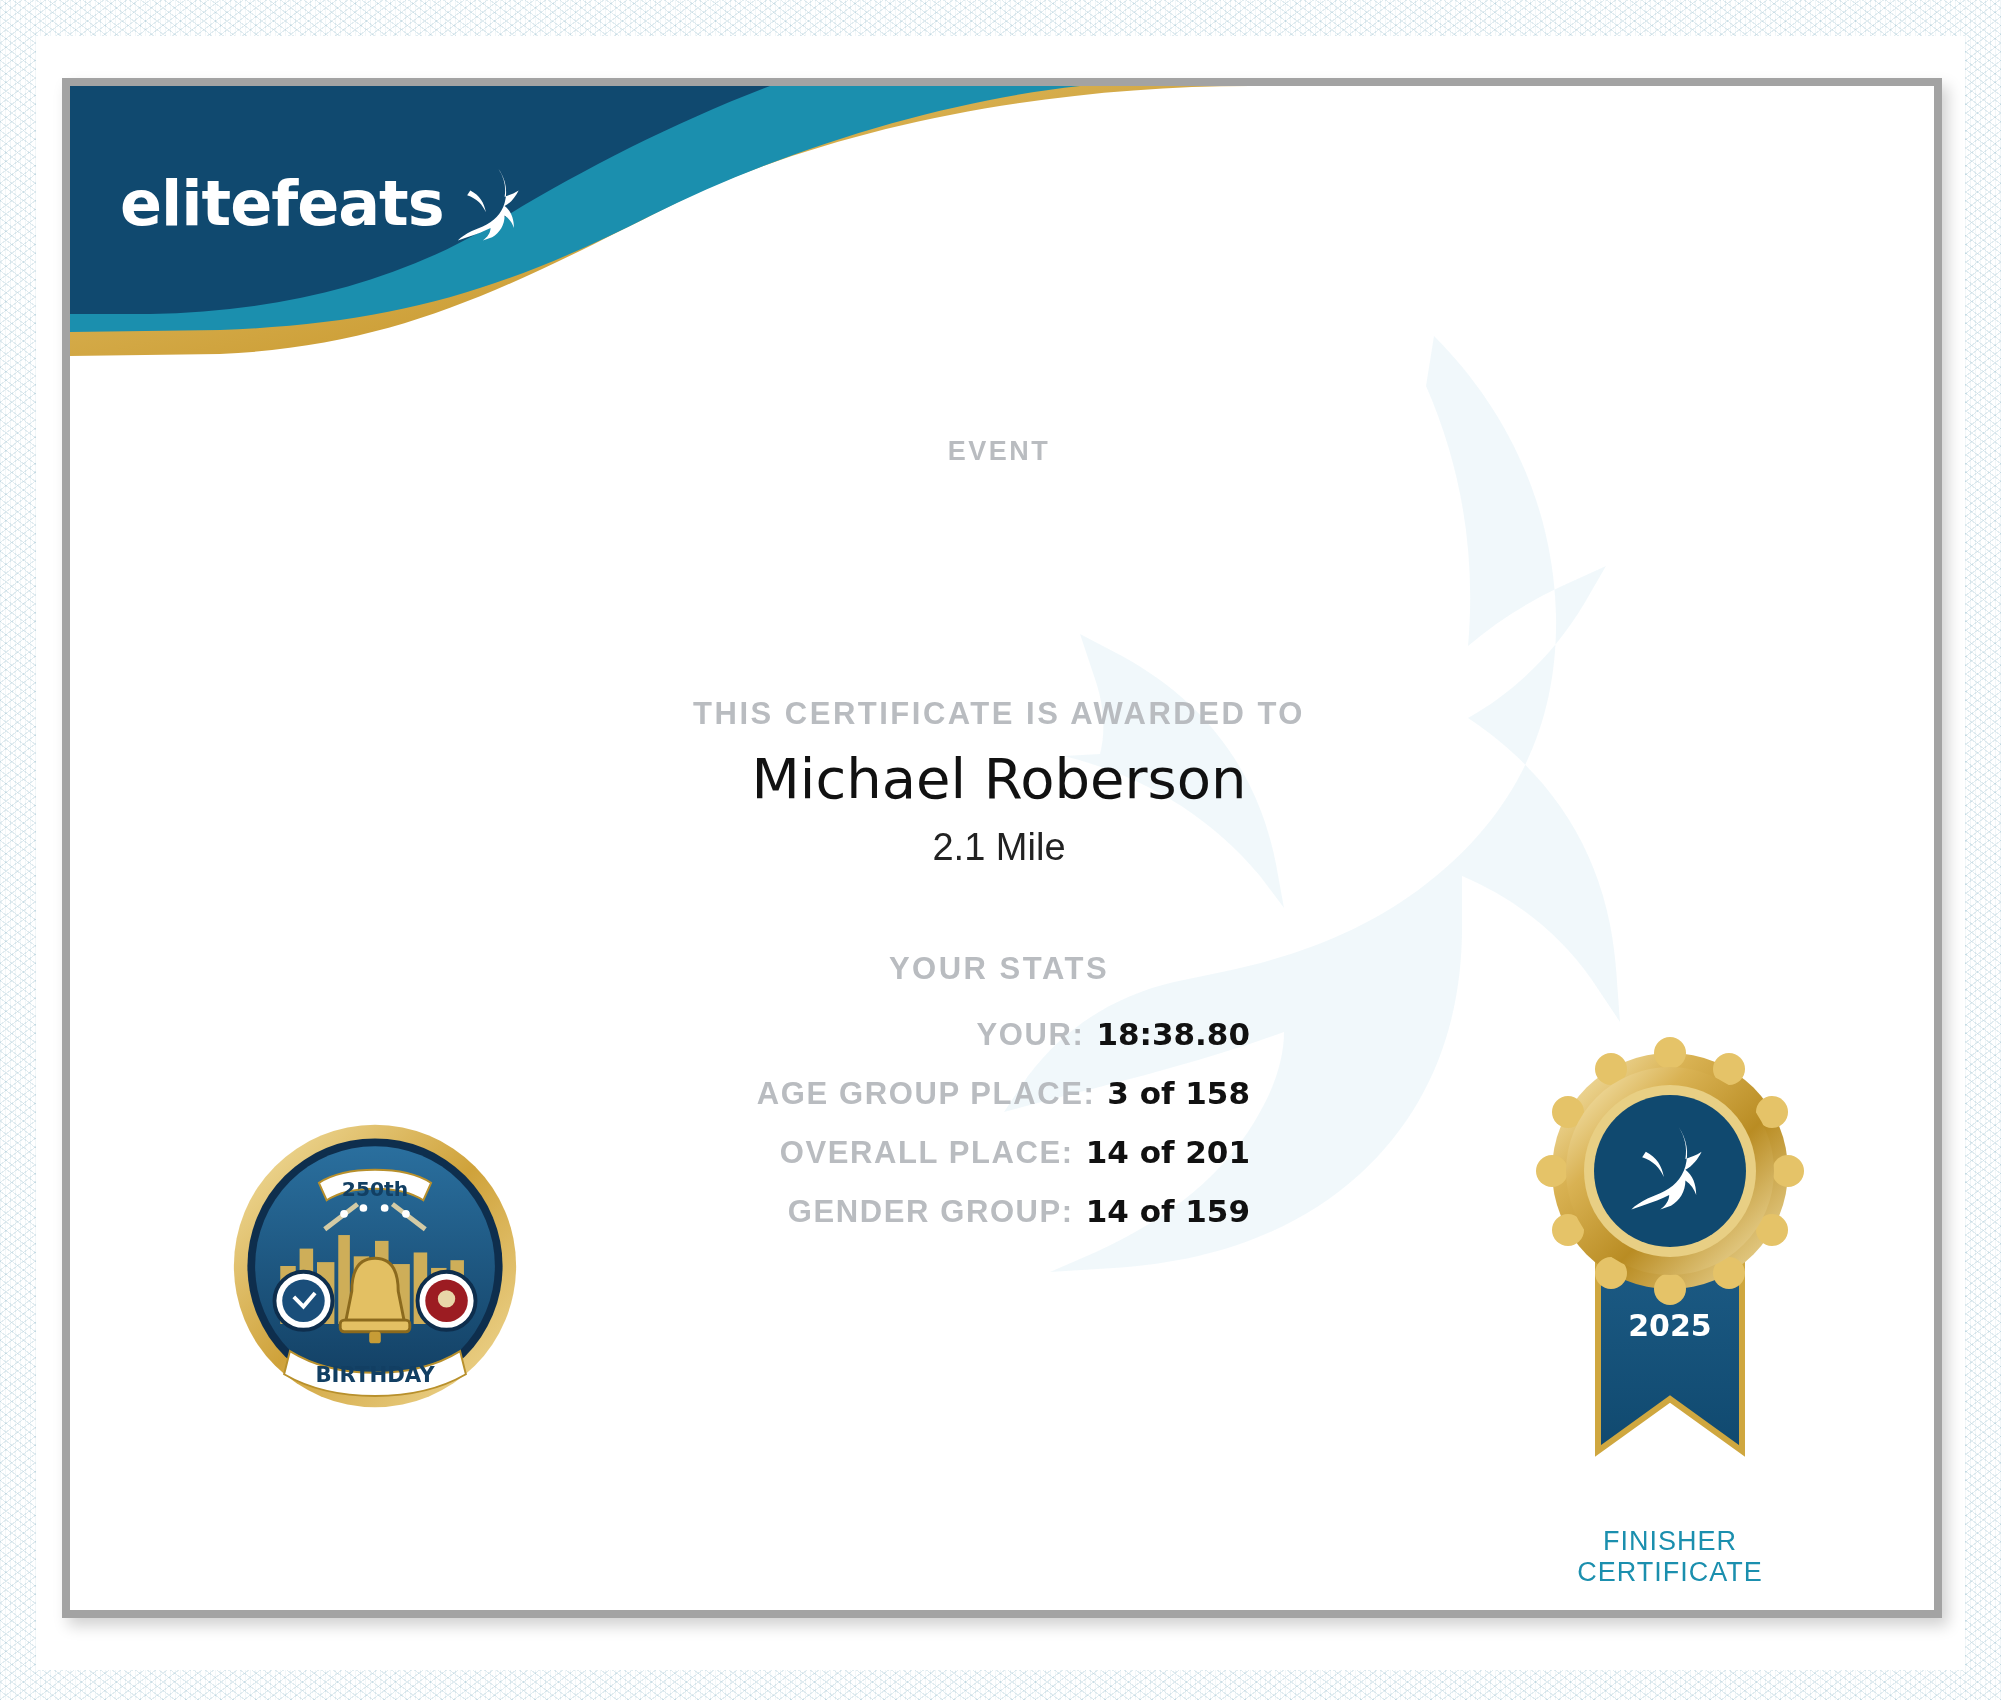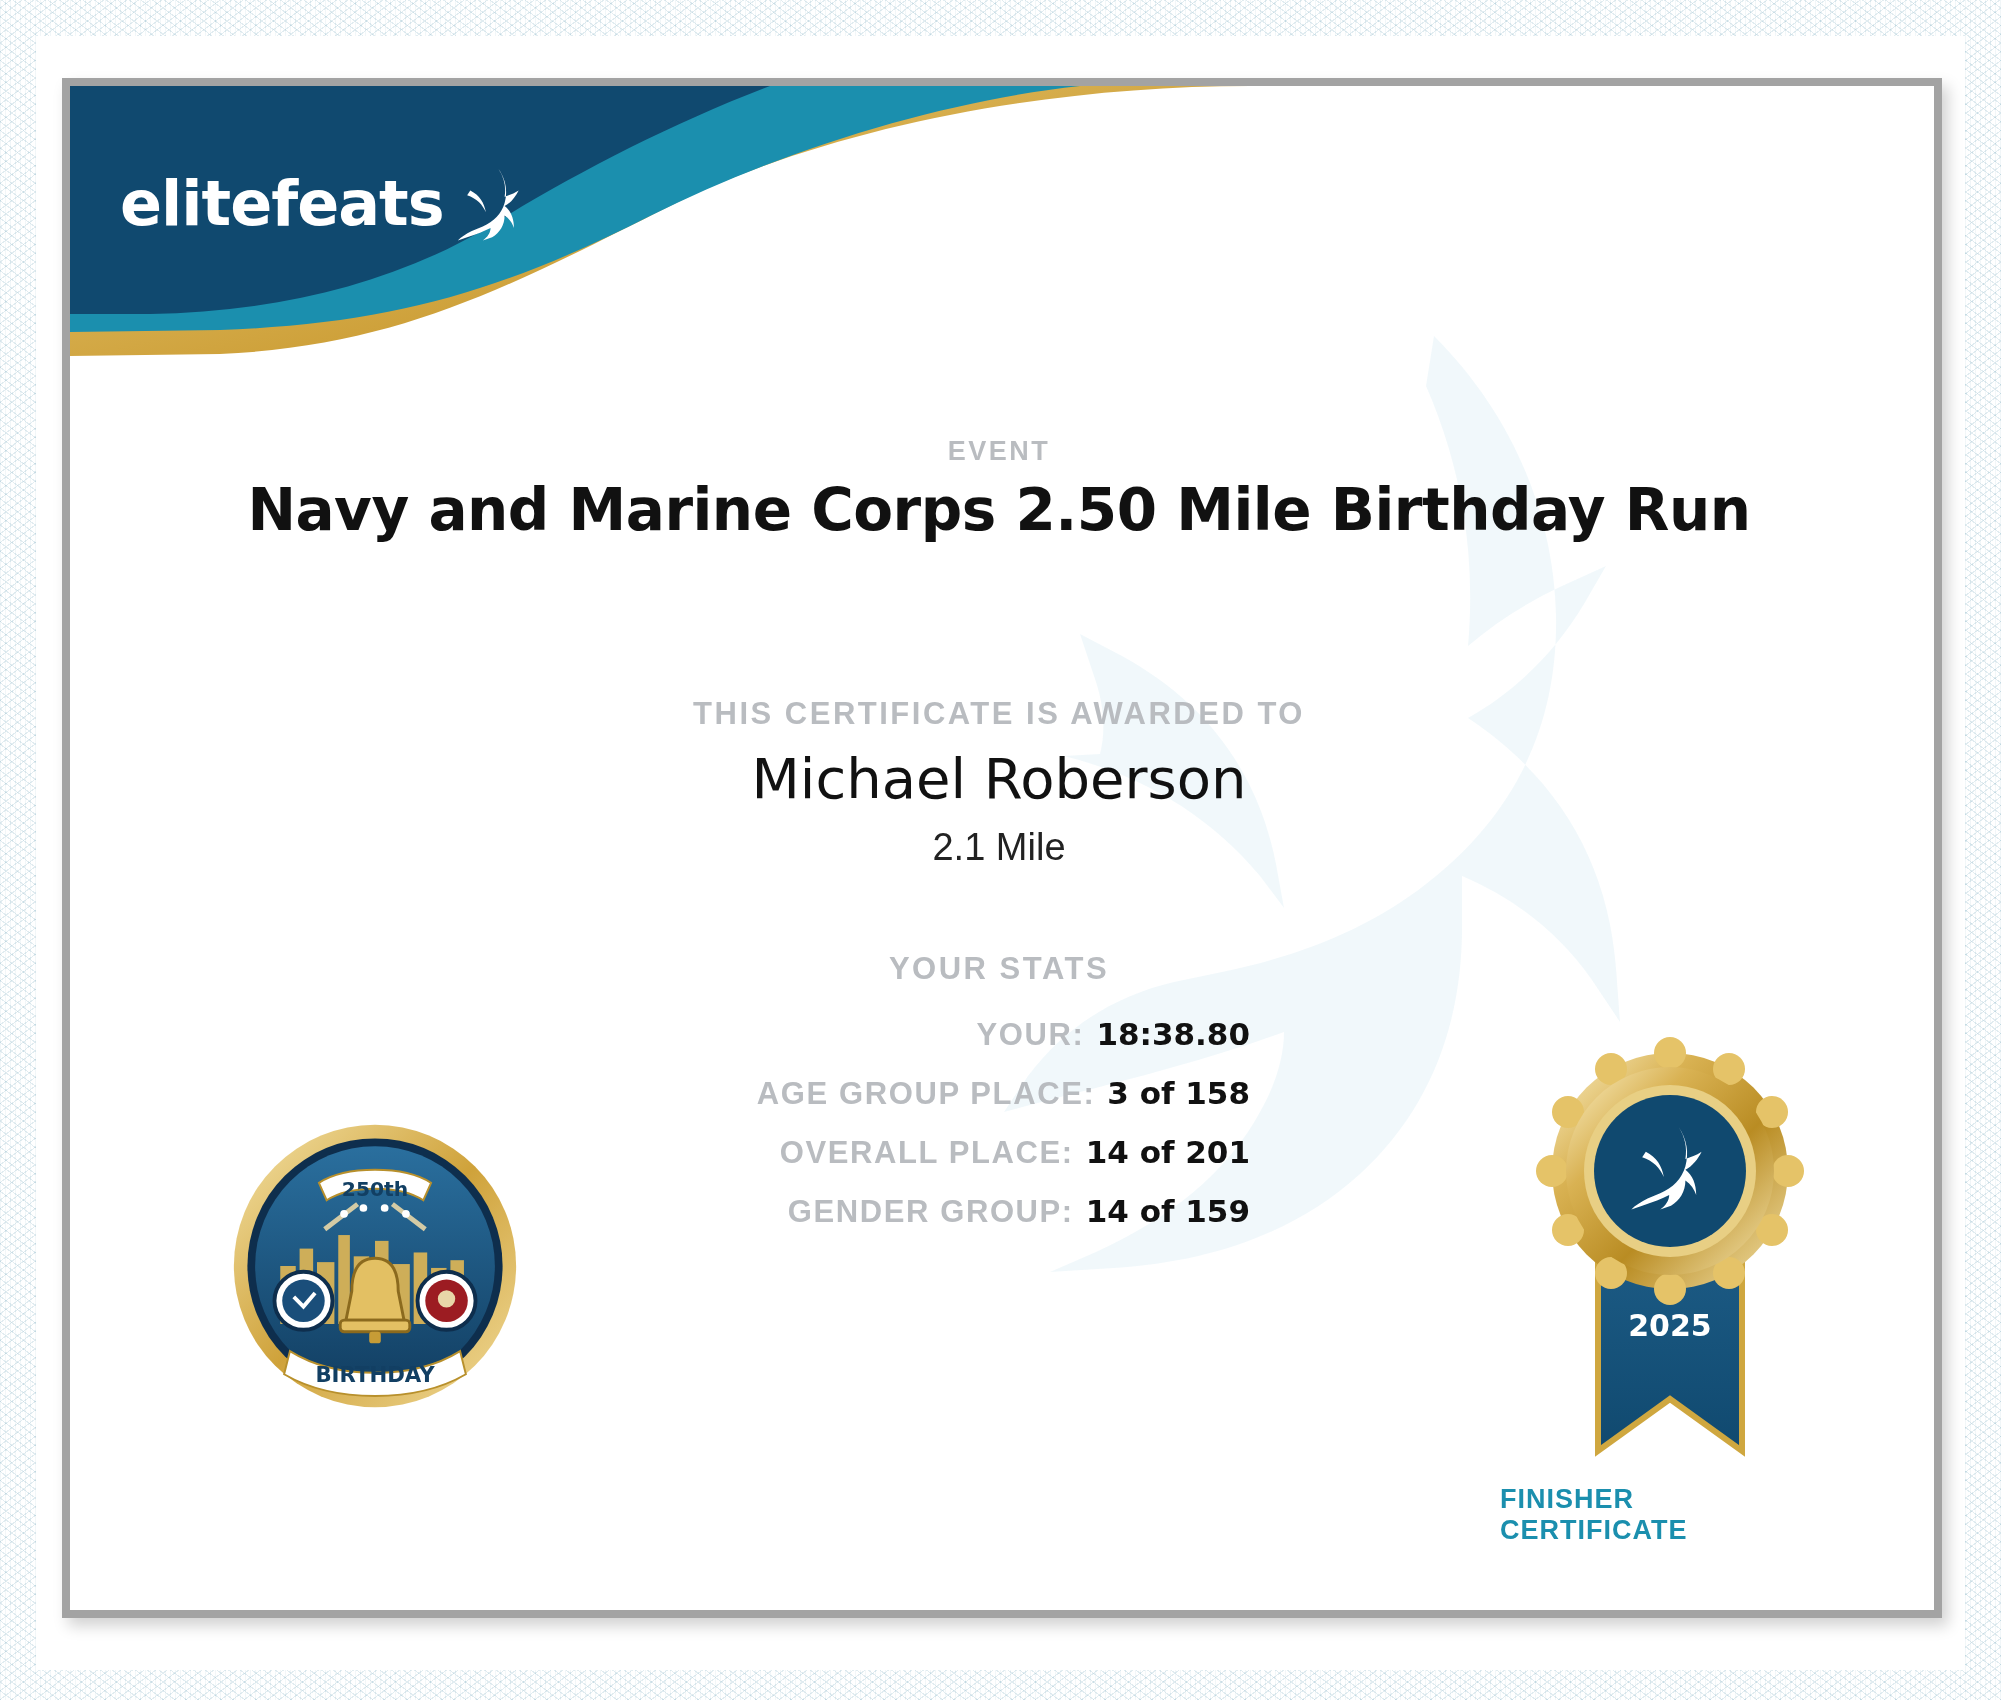--- a/index.html
+++ b/index.html
@@ -167,25 +167,26 @@
   #badge {
     position: absolute;
     left: 1450px;
     top: 945px;
     width: 300px;
     height: 460px;
   }
   #badge-caption {
     position: absolute;
     left: 1430px;
-    top: 1398px;
+    top: 1440px;
     width: 340px;
+    text-align: center;
     color: #1b8fae;
     font-size: 27px;
-    font-weight: bold;
+    font-weight: normal;
     letter-spacing: 1px;
     line-height: 1.15;
   }
 </style>
 </head>
 <body>
 
 <div id="page">
 
   <div id="guilloche"></div>
@@ -221,21 +222,20 @@
       <span class="wordmark">elitefeats</span>
       <svg width="78" height="78" viewBox="0 0 100 100">
         <g fill="#ffffff">
           <path d="M62 6 C72 20 74 36 70 50 C66 64 56 74 42 80 L28 86 C20 90 14 94 10 98 L22 94 C34 90 44 86 52 82 C52 88 48 94 42 98 L54 94 C64 88 70 78 70 66 C76 70 80 76 82 82 C82 70 78 60 70 54 C78 50 84 42 88 34 C82 38 76 40 70 42 C72 30 70 18 62 6 Z"></path>
           <path d="M22 40 C34 44 42 52 46 62 C44 50 38 40 26 34 Z"></path>
         </g>
       </svg>
     </div>
 
     <div class="center-block label" id="event-label">EVENT</div>
-    <div class="center-block" id="event-name">Navy and Marine Corps 2.50 Mile Birthday Run</div>
 
     <div class="center-block label" id="awarded-label">THIS CERTIFICATE IS AWARDED TO</div>
     <div class="center-block" id="awardee-name">Michael Roberson</div>
     <div class="center-block" id="awardee-sub">2.1 Mile</div>
 
     <div class="center-block label" id="stats-label">YOUR STATS</div>
 
     <div id="stats">
       <div class="stat-row">
         <span class="stat-key">YOUR:</span>

